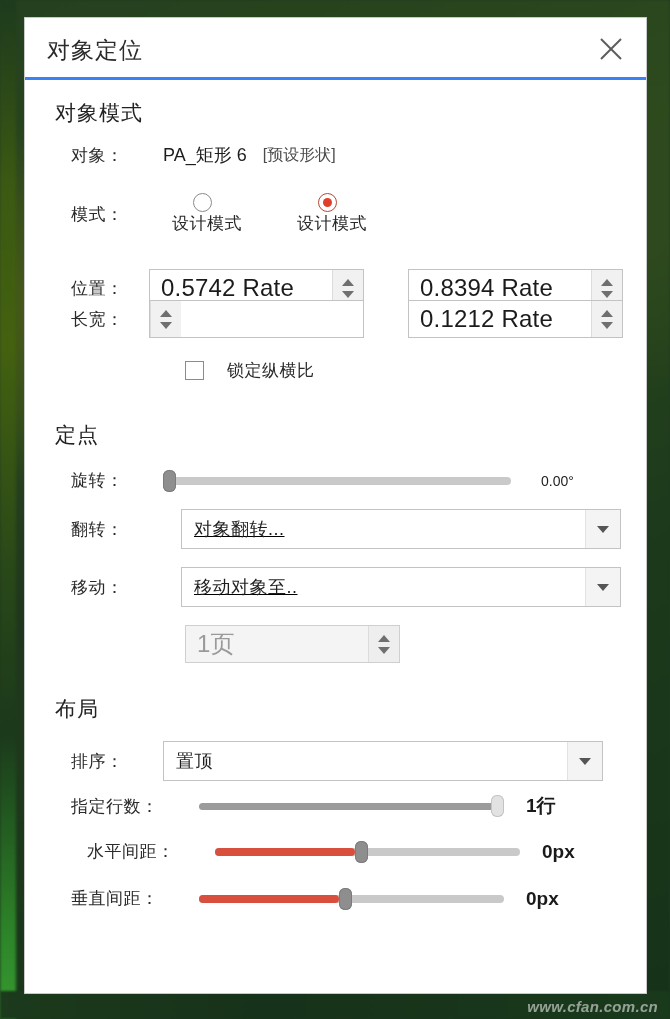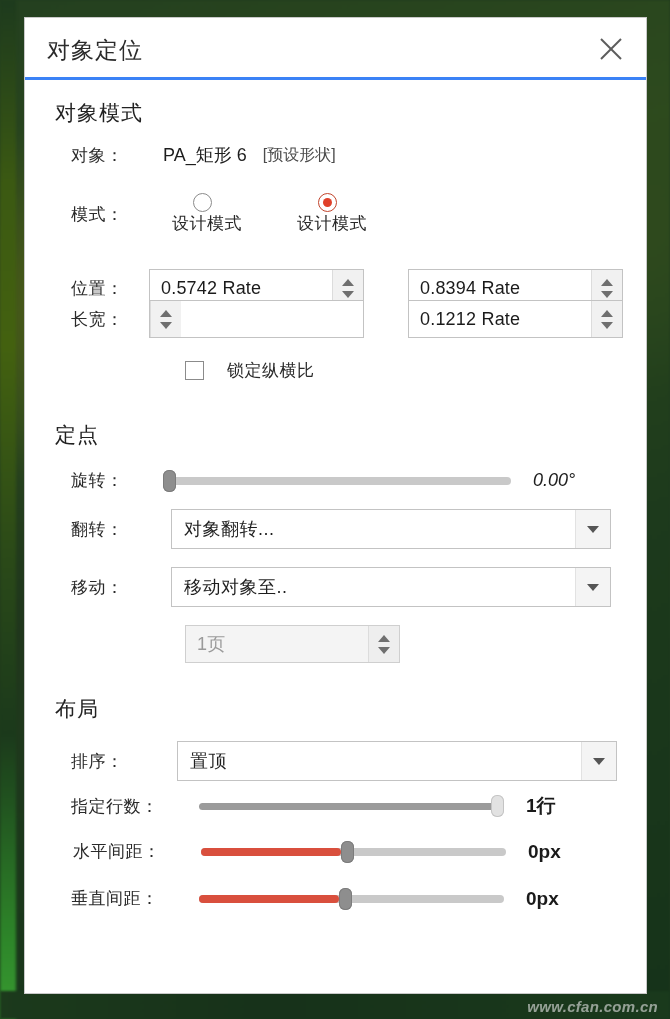--- a/index.html
+++ b/index.html
@@ -160,21 +160,21 @@
     background: #fff;
     box-sizing: border-box;
     height: 38px;
     width: 215px;
   }
   .spin .val {
     flex: 1;
     display: flex;
     align-items: center;
     padding-left: 11px;
-    font-size: 18px;
+    font-size: 24px;
     color: #1b1b1b;
     letter-spacing: .2px;
   }
   .spin .btns {
     width: 30px;
     background: #f1f1f1;
     border-left: 1px solid #dcdcdc;
     display: flex;
     flex-direction: column;
     align-items: center;
@@ -246,21 +246,21 @@
     height: 22px;
     border-radius: 6px;
     background: #8e8e8e;
     box-shadow: inset 0 0 0 1px #7c7c7c;
   }
   .knob.light {
     background: #e2e2e2;
     box-shadow: inset 0 0 0 1px #c4c4c4;
   }
   #rot-slider { width: 348px; margin-left: 14px; }
-  #rot-value { font-size:18px; color:#1e1e1e; margin-left: 22px; white-space:nowrap;font-style:italic; }
+  #rot-value { font-size:14px; color:#1e1e1e; margin-left: 30px; white-space:nowrap; }
 
   
   .dropdown {
     display:flex;
     align-items:center;
     border:1px solid #c3c3c3;
     background:#fff;
     height:40px;
     box-sizing:border-box;
     cursor:pointer;
@@ -283,37 +283,37 @@
   }
   .dd-tri {
     width:0;height:0;
     border-left:6px solid transparent;
     border-right:6px solid transparent;
     border-top:7px solid #555;
   }
   #row-flip { position:absolute; left:46px; top:429px; display:flex; align-items:center; }
   #row-move { position:absolute; left:46px; top:487px; display:flex; align-items:center; }
   #row-flip .lbl, #row-move .lbl { width: 78px; }
-  #flip-dd, #move-dd { width: 440px; margin-left: 22px; }
+  #flip-dd, #move-dd { width: 440px; margin-left: 32px; text-decoration: underline; }
   #row-page { position:absolute; left:160px; top:545px; }
   #page-spin { width: 215px; }
 
   
   #layout-title { position:absolute; left:30px; top:615px; }
   #row-order { position:absolute; left:46px; top:661px; display:flex; align-items:center; }
   #row-order .lbl { width: 78px; }
-  #order-dd { width: 440px; margin-left: 28px; }
+  #order-dd { width: 440px; margin-left: 14px; }
 
   .row-slider { position:absolute; display:flex; align-items:center; }
   .row-slider .lbl { width: 122px; }
   .row-slider .sl { width: 305px; margin-left: 6px; }
   .row-slider .sval { font-size:19px; font-weight:bold; color:#1a1a1a; margin-left: 22px; white-space:nowrap; }
 
   #row-rows  { left:46px; top:713px; }
-  #row-hgap  { left:48px; top:760px; }
+  #row-hgap  { left:62px; top:760px; }
   #row-vgap  { left:46px; top:807px; }
 </style>
 </head>
 <body>
 
 <div id="backdrop"></div>
 <div id="backdrop-edge-l"></div>
 <div id="backdrop-edge-b"></div>
 
 <div id="watermark">www.cfan.com.cn</div>

